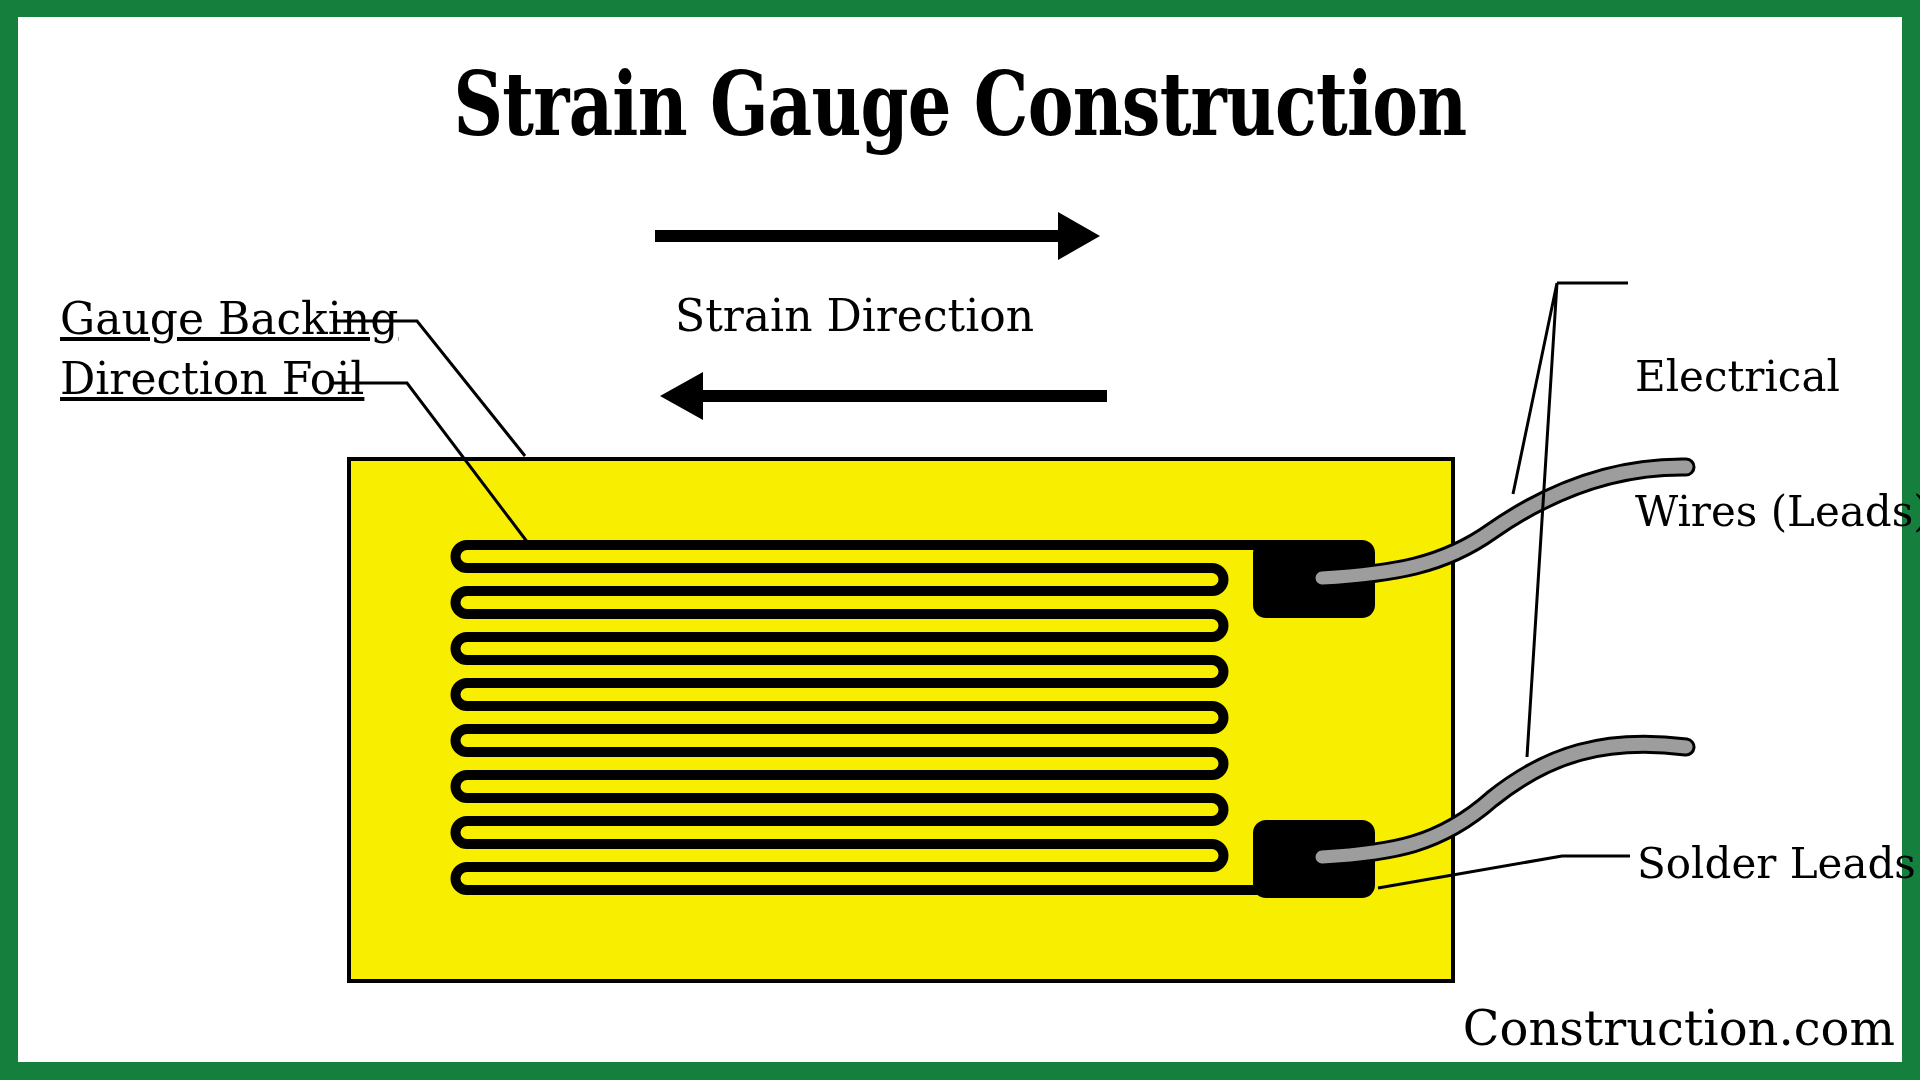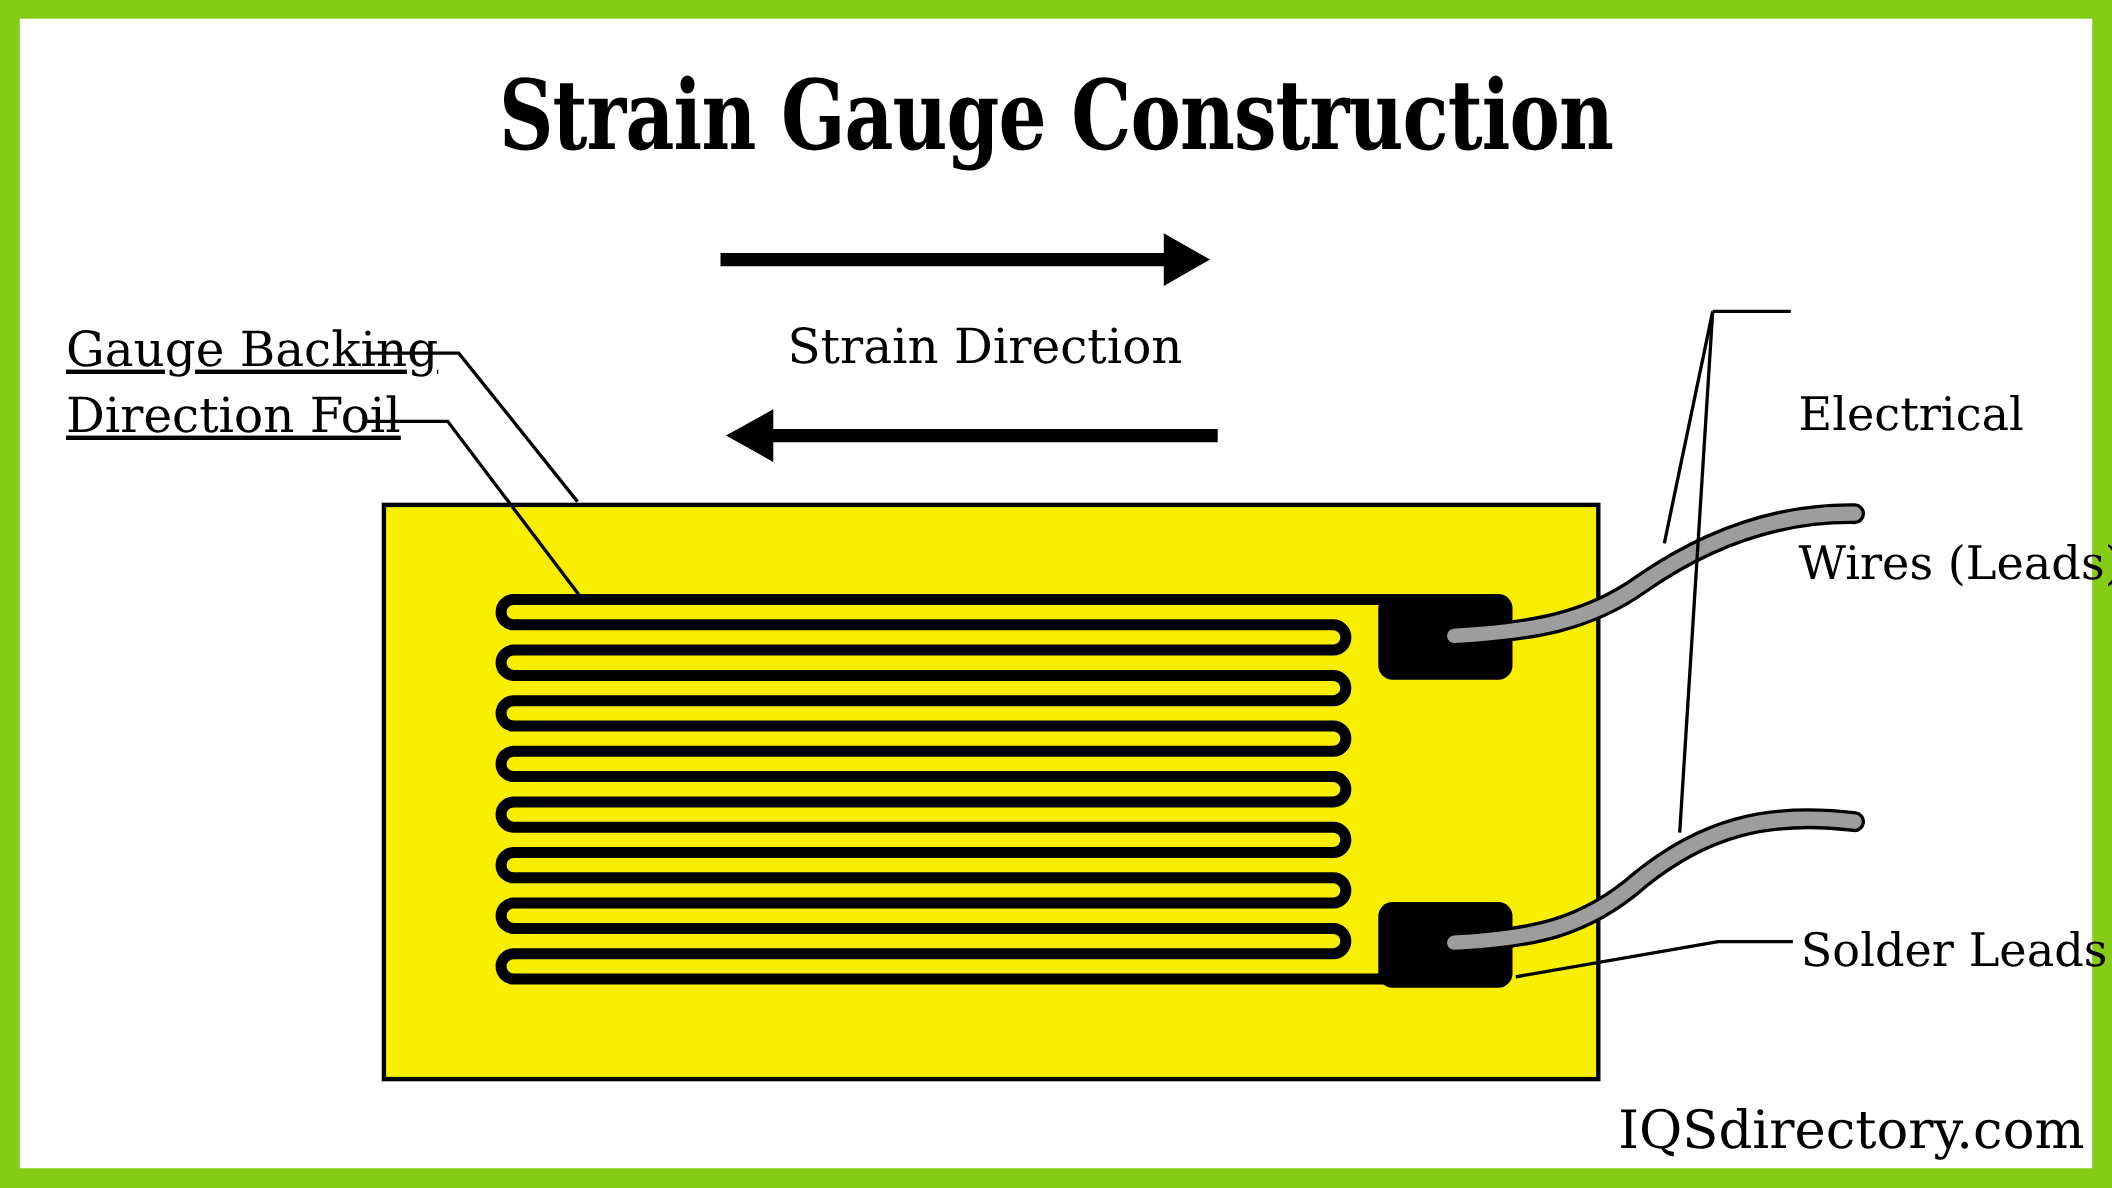--- a/index.html
+++ b/index.html
@@ -43,21 +43,21 @@
     text-align: center;
     font-size: 88px;
     font-weight: bold;
     letter-spacing: -1px;
     transform: scaleX(0.78);
   }
   .strain-direction {
     left: 675px;
     top: 292px;
     width: 400px;
-    text-align: right;
+    text-align: left;
     font-size: 44px;
     line-height: 48px;
   }
   .left-label {
     left: 60px;
     width: 268px;
     text-align: right;
     font-size: 44px;
     line-height: 46px;
     text-decoration: underline;
@@ -81,21 +81,21 @@
     right: 25px;
     top: 1002px;
     font-size: 48px;
     line-height: 52px;
     text-align: right;
   }
 </style>
 </head>
 <body>
 
-<div id="stage" style="background: #84cc16;">
+<div id="stage" style="background: #15803d;">
   <div id="canvas" style="background: rgb(255, 255, 255);"></div>
 
   <svg id="diagram-svg" viewBox="0 0 1920 1080" xmlns="http://www.w3.org/2000/svg">
 
     <path d="M655 230 H1058 V212 L1100 236 L1058 260 V242 H655 Z" fill="#000"></path>
     <path d="M1107 390 H703 V372 L660 396 L703 420 V402 H1107 Z" fill="#000"></path>
 
     <rect x="349" y="459" width="1104" height="522" stroke="#000" stroke-width="4" fill="#f8ee00"></rect>
 
     <path fill="none" stroke="#000" stroke-width="10" stroke-linejoin="round" d="M1330 545 H467 A11.5 11.5 0 0 0 467 568 H1212 A11.5 11.5 0 0 1 1212 591
@@ -129,14 +129,14 @@
 
   <div class="txt left-label resistive-foil">Direction Foil</div>
 
   <div class="txt electrical-wires">
     <div>Electrical</div>
     <div>Wires (Leads)</div>
   </div>
 
   <div class="txt solder-pads">Solder Leads</div>
 
-  <div class="txt watermark">IQSdirectory.com</div>
+  <div class="txt watermark">Construction.com</div>
 </div>
 
 </body></html>

